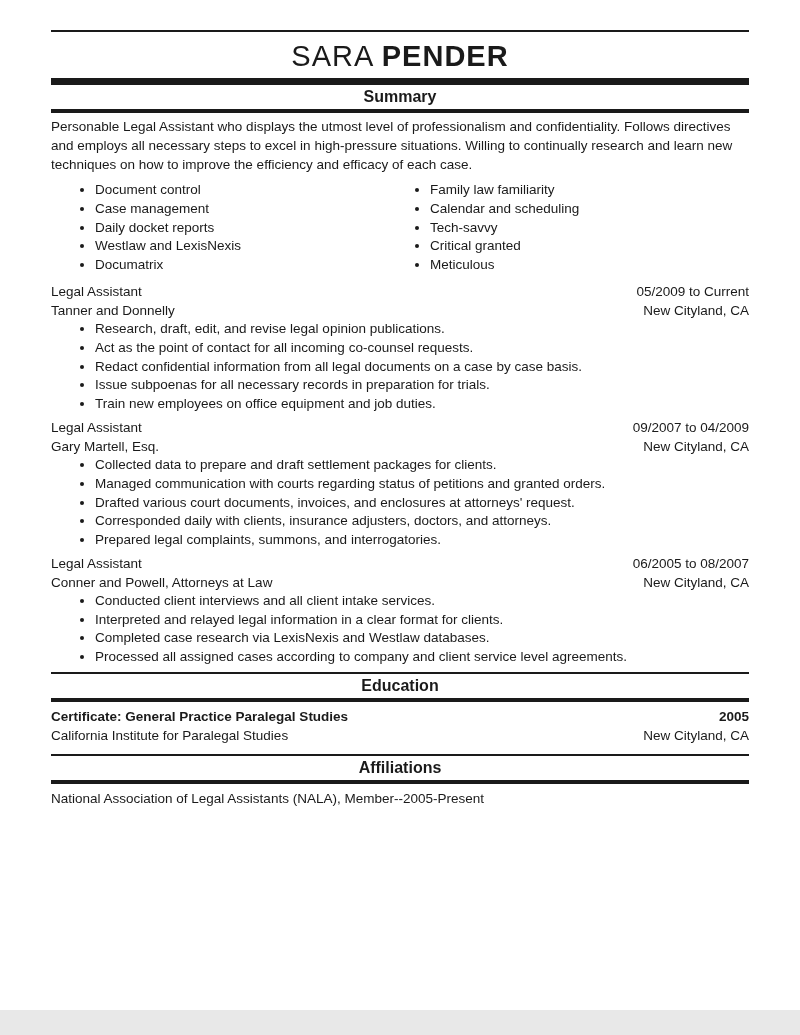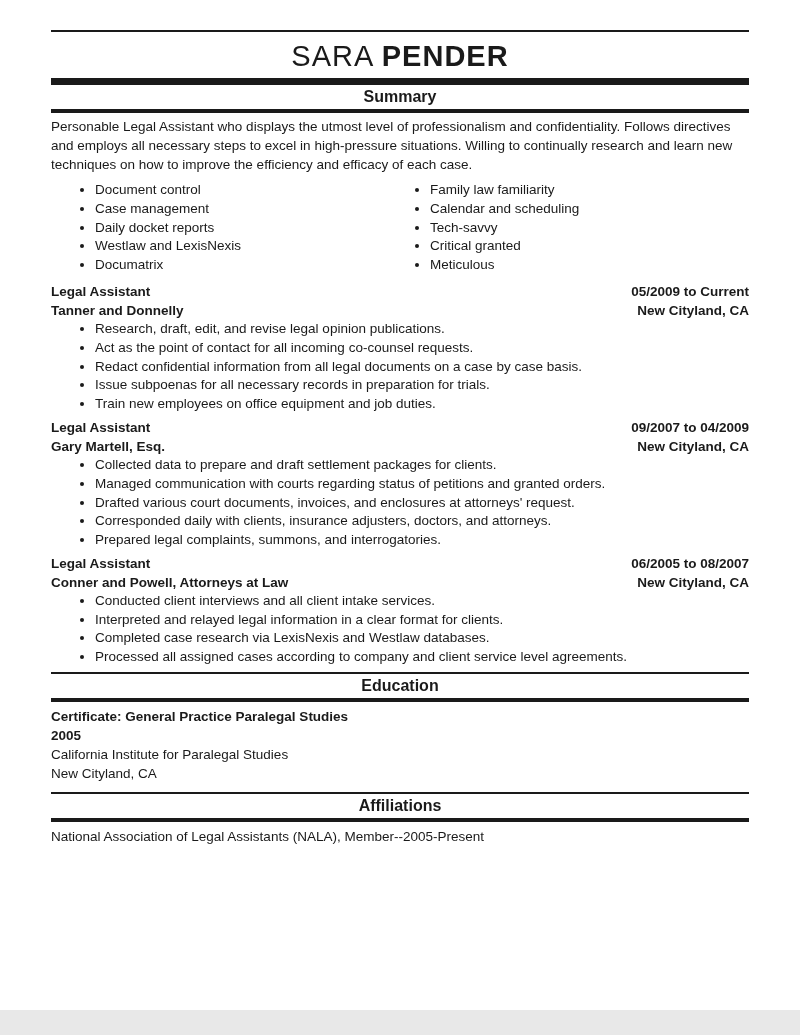--- a/index.html
+++ b/index.html
@@ -61,33 +61,33 @@
     width: 50%;
     box-sizing: border-box;
     list-style: disc;
   }
   .highlights-cols ul.col2 { padding-left: 30px; }
 
   .jobs { margin-top: 5px; }
   .meta-row {
     display: flex;
     justify-content: space-between;
-    font-weight: 700;
+    font-weight: 400;
     line-height: 19px;
     text-align: center;
   }
   ul.bullets {
     margin: 0 0 5px 0;
     padding-left: 44px;
     line-height: 18.6px;
     list-style: disc;
   }
 
   .edu-rows { margin: 5px 0 9px 0; }
-  .edu-row { display: flex; justify-content: space-between; line-height: 19px; flex-direction: column; }
+  .edu-row { display: flex; justify-content: space-between; line-height: 19px; }
   .edu-row.r1 { font-weight: 700; }
 
   .affil-text { margin: 6px 0 0 0; line-height: 18.6px; }
 </style>
 </head>
 <body>
 
 <div class="page">
 
   <div class="name-block">

